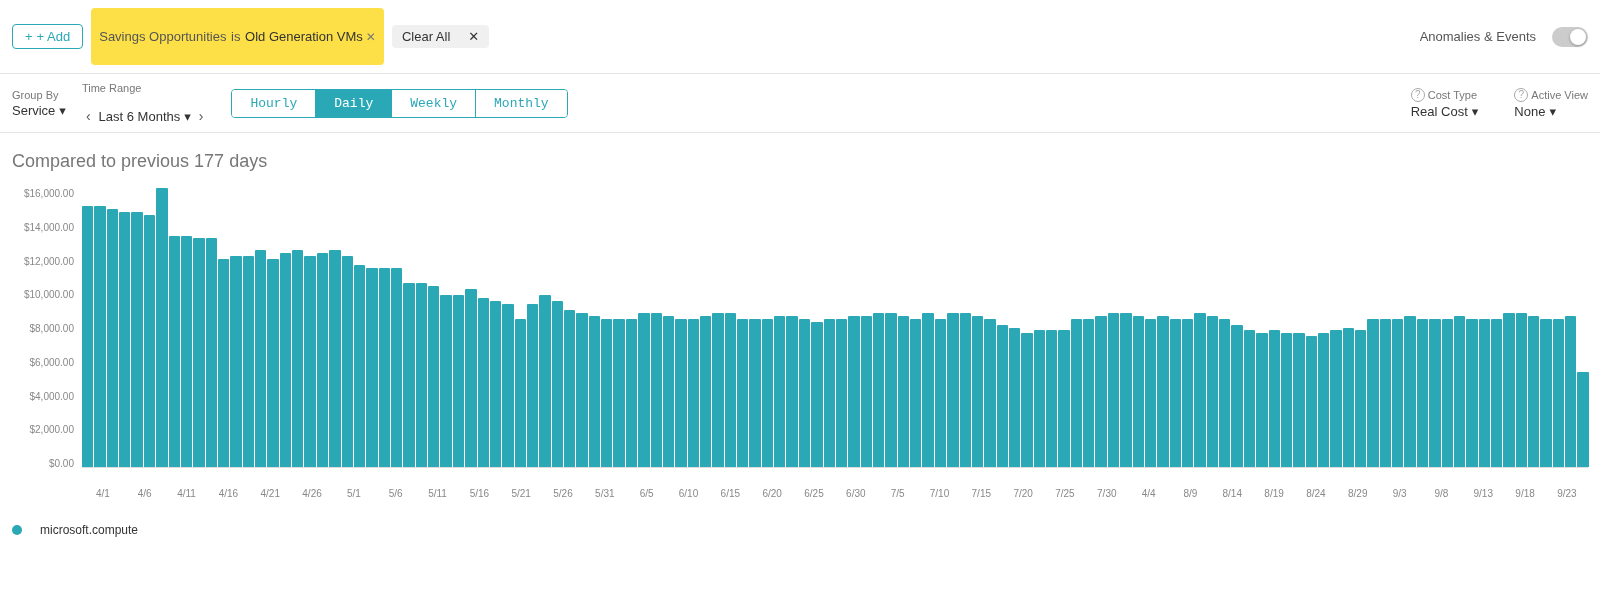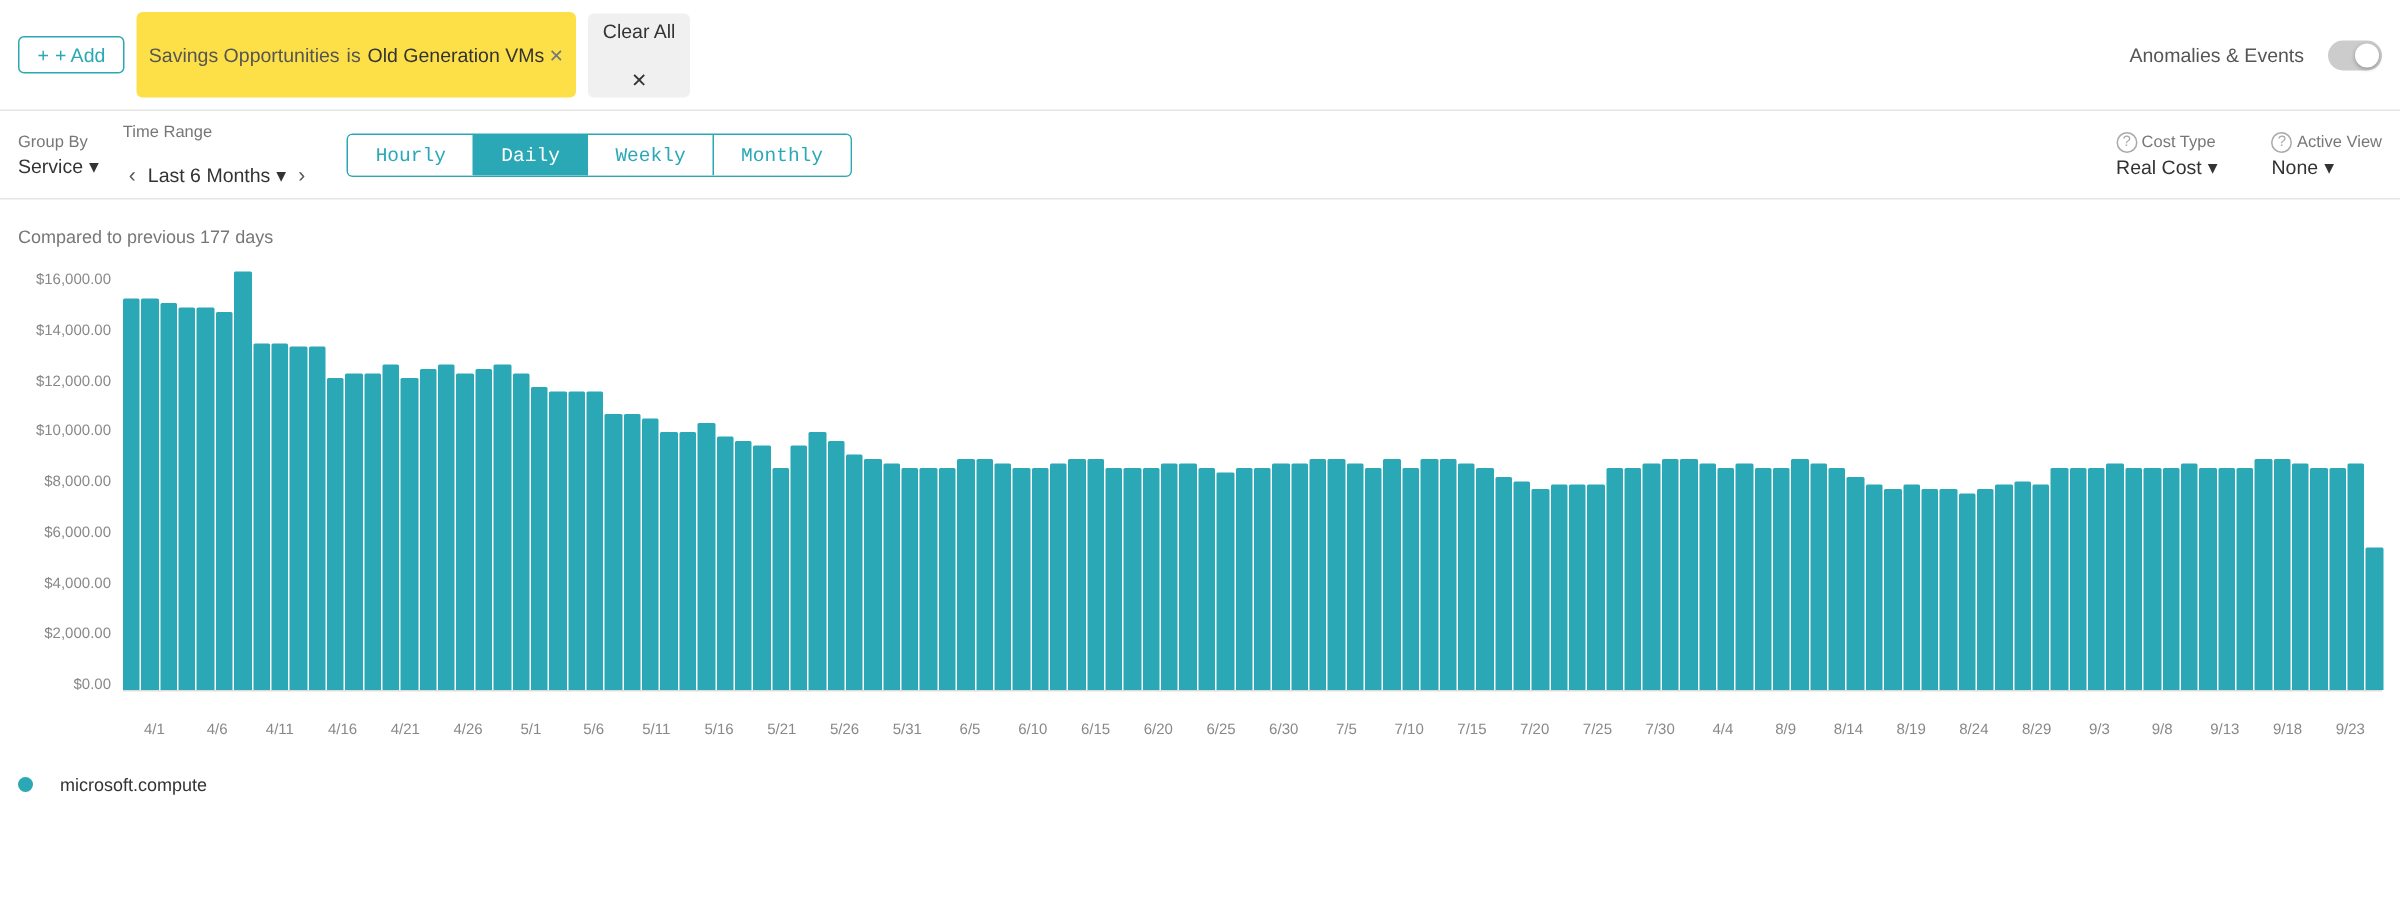--- a/index.html
+++ b/index.html
@@ -4,21 +4,21 @@
   <style>
     * { box-sizing: border-box; margin: 0; padding: 0; }
     body { font-family: -apple-system, BlinkMacSystemFont, 'Segoe UI', sans-serif; background: #fff; font-size: 13px; color: #333; overflow-x: hidden; }
 
     .top-bar { display: flex; align-items: center; padding: 8px 12px; border-bottom: 1px solid #e5e5e5; gap: 8px; }
     .add-btn { display: flex; align-items: center; gap: 4px; border: 1.5px solid #2aa8b5; color: #2aa8b5; background: #fff; padding: 4px 12px; border-radius: 4px; cursor: pointer; font-size: 13px; font-weight: 500; }
     .filter-chip { display: flex; align-items: center; gap: 1px; background: #fde047; border-radius: 4px; padding: 21px 8px; font-size: 13px; }
     .filter-chip .chip-label { color: #555; }
     .filter-chip .chip-value { color: #333; font-weight: 500; }
     .filter-chip .chip-close { cursor: pointer; color: #777; margin-left: 2px; font-size: 12px; }
-    .clear-all-btn { display: flex; align-items: center; gap: 18px; background: #f0f0f0; border-radius: 4px; padding: 4px 10px; font-size: 13px; cursor: pointer; color: #333; flex-direction: column; }
+    .clear-all-btn { display: flex; align-items: center; gap: 18px; background: #f0f0f0; border-radius: 4px; padding: 4px 10px; font-size: 13px; cursor: pointer; color: #333; }
     .spacer { flex: 1; }
     .anomalies-label { font-size: 13px; color: #555; margin-right: 8px; }
     .toggle { width: 36px; height: 20px; background: #ccc; border-radius: 10px; position: relative; cursor: pointer; }
     .toggle-knob { width: 16px; height: 16px; background: #fff; border-radius: 50%; position: absolute; top: 2px; right: 2px; box-shadow: 0 1px 3px rgba(0,0,0,0.3); }
 
     .controls-bar { display: flex; align-items: center; padding: 8px 12px; gap: 16px; border-bottom: 1px solid #e5e5e5; }
     .group-by { display: flex; flex-direction: column; }
     .group-by-label { font-size: 11px; color: #777; margin-bottom: 2px; }
     .group-by-select { display: flex; align-items: center; gap: 4px; cursor: pointer; font-size: 13px; }
 
@@ -37,21 +37,21 @@
     .cost-type-label { font-size: 11px; color: #777; margin-bottom: 2px; display: flex; align-items: center; gap: 3px; }
     .cost-type-select { display: flex; align-items: flex-end; gap: 4px; cursor: pointer; font-size: 13px; }
 
     .active-view { display: flex; flex-direction: column; margin-left: 20px; }
     .active-view-label { font-size: 11px; color: #777; margin-bottom: 2px; display: flex; align-items: center; gap: 3px; }
     .active-view-select { display: flex; align-items: center; gap: 4px; cursor: pointer; font-size: 13px; }
 
     .main-content { padding: 16px 12px 0; }
     .total-cost { font-size: 36px; font-weight: 300; color: #111; margin-bottom: 4px; }
     .comparison { font-size: 12px; color: #555; }
-    .comparison-label { font-size: 12px; color: #777; margin-top: 2px; }
+    .comparison-label { font-size: 18px; color: #777; margin-top: 2px; }
 
     .chart-area { margin-top: 16px; position: relative; }
     .y-axis { position: absolute; left: 0; top: 0; bottom: 30px; display: flex; flex-direction: column; justify-content: space-between; width: 68px; }
     .y-label { font-size: 10px; color: #888; text-align: right; padding-right: 6px; }
 
     .chart-container { margin-left: 70px; position: relative; }
     .bars-wrapper { display: flex; align-items: flex-end; height: 280px; gap: 1px; border-bottom: 1px solid #ddd; }
     .bar { background: #2aa8b5; flex: 1; min-width: 3px; border-radius: 1px 1px 0 0; transition: opacity 0.1s; cursor: pointer; }
 
     .x-axis { display: flex; margin-top: 20px; }

